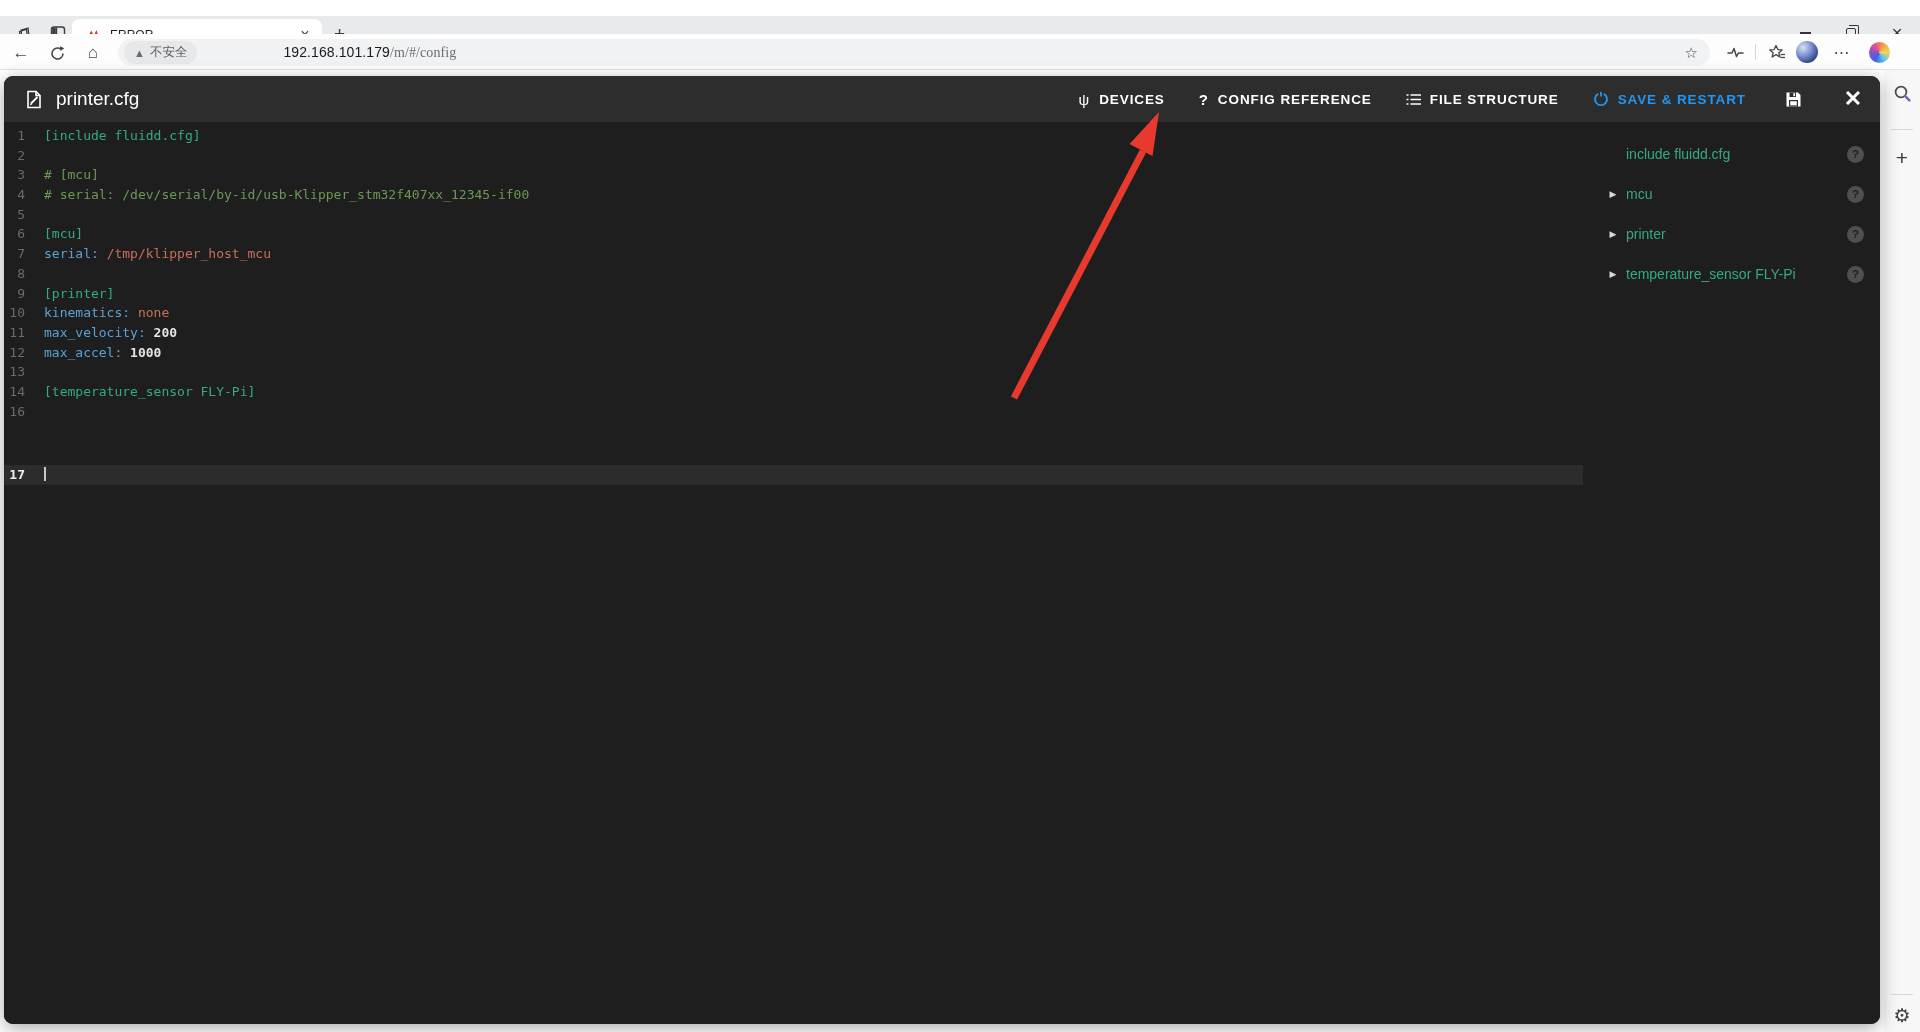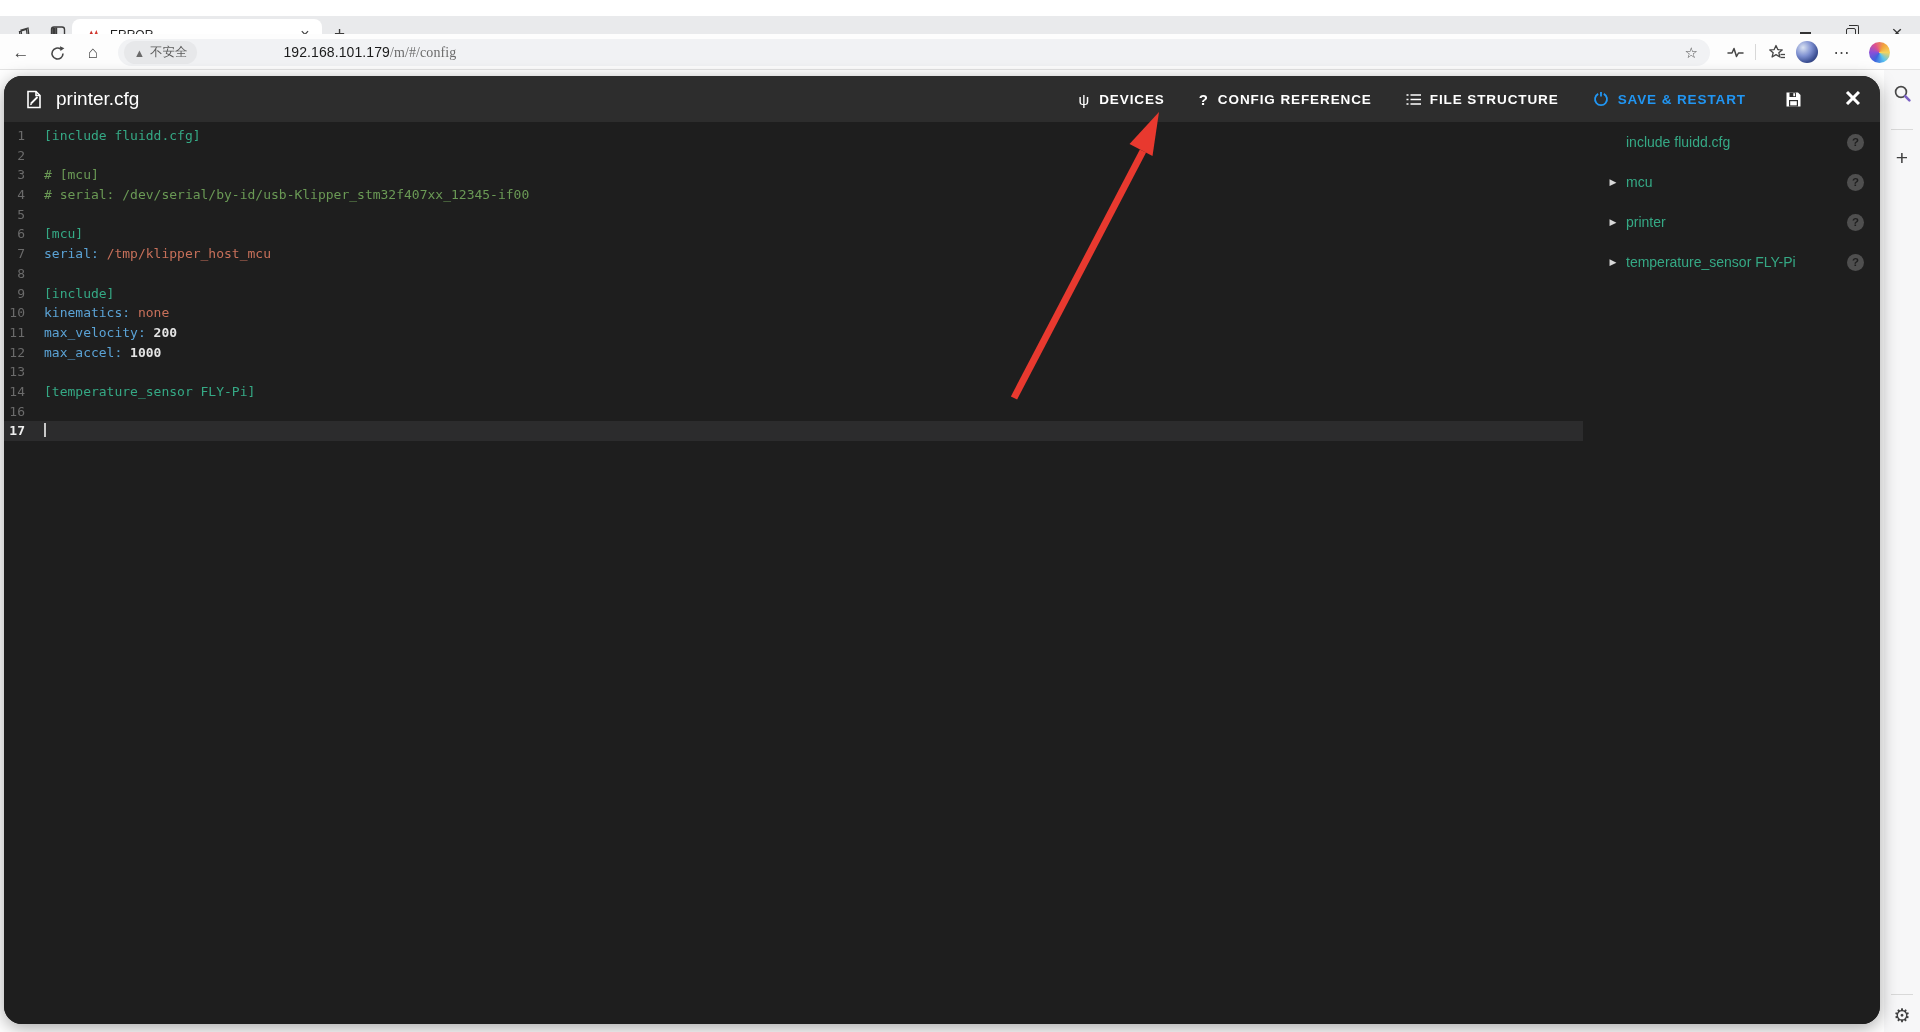--- a/index.html
+++ b/index.html
@@ -36,50 +36,50 @@
   .copilot { position:absolute; left:1869px; top:8px; width:21px; height:21px; border-radius:50%;
     background:conic-gradient(from 210deg, #3e63dd, #8a4fd8, #e0528e, #f2a33c, #f4d35e, #58c4f0, #3e63dd); }
 
   
   .page { position:absolute; left:0; top:70px; width:1920px; height:962px; background:#ffffff; }
   .edge-strip { position:absolute; right:0; top:0; width:36px; height:962px; background:#f7f7f8; }
   .strip-ico { position:absolute; left:0; width:36px; display:flex; align-items:center; justify-content:center; color:#3f3f3f; }
   .strip-div { position:absolute; left:7px; width:22px; height:1px; background:#d9d9d9; }
 
   .modal { position:absolute; left:4px; top:6px; width:1876px; height:948px; background:#1e1e1e;
-    border-radius:18px; overflow:hidden; box-shadow:0 4px 18px rgba(0,0,0,.35); }
+    border-radius:9px; overflow:hidden; box-shadow:0 4px 18px rgba(0,0,0,.35); }
   .mheader { position:absolute; left:0; top:0; width:100%; height:46px; background:#2d2d2d;
     display:flex; align-items:center; padding:0 14px 0 20px; }
   .mtitle { color:#fff; font-size:19px; margin-left:12px; font-weight:400; }
   .mh-right { margin-left:auto; display:flex; align-items:center; gap:34px; }
   .mh-btn { display:flex; align-items:center; gap:9px; color:#fff; font-size:13.5px; font-weight:700;
     letter-spacing:.9px; cursor:pointer; white-space:nowrap; }
   .mh-btn .bico { font-size:15px; font-weight:400; display:flex; align-items:center; }
   .mh-btn.accent { color:#2196f3; }
   .mh-iconbtn { width:26px; height:26px; display:flex; align-items:center; justify-content:center; color:#fff; cursor:pointer; }
   .close-x { font-size:22px; font-weight:700; }
 
   
   .mbody { position:absolute; left:0; top:46px; right:0; bottom:0; background:#1e1e1e; }
   .code { position:absolute; left:0; top:4px; width:1579px; font-family:"DejaVu Sans Mono", monospace; font-size:13px; }
   .cl { display:flex; height:19.7px; line-height:19.7px; }
-  .cl.active { background:#2c2c2d; }
+  .cl.active { background:#2c2c2d;margin-top:44px; }
   .gut { width:28px; flex:0 0 auto; text-align:right; padding-right:7px; color:#6b6b6b; user-select:none; }
   .cl.active .gut { color:#efefef; font-weight:700; }
   .txt { padding-left:12px; white-space:pre; }
   .tok-section { color:#35a985; }
   .tok-comment { color:#6a9955; }
   .tok-key { color:#5ba3d6; }
   .tok-string { color:#c7705a; }
   .tok-number { color:#e4e4e4; font-weight:600;text-align:center; }
   .tok-plain { color:#d4d4d4; }
   .caret { display:inline-block; width:1.5px; height:14px; background:#c8c8c8; vertical-align:-2px; }
 
   
-  .tree { position:absolute; right:0; top:0; width:293px; padding-top:0; }
+  .tree { position:absolute; right:0; top:0; width:293px; padding-top:12px; }
   .trow { height:40px; display:flex; align-items:center; cursor:pointer; }
   .arrslot { width:20px; flex:0 0 auto; text-align:center; color:#d8d8d8; font-size:9px; margin-left:16px; }
   .tlabel { color:#35a985; font-size:14px; margin-left:3px; }
   .thelp { margin-left:auto; margin-right:16px; width:17px; height:17px; border-radius:50%; background:#4f4f4f;
     color:#1e1e1e; font-size:11.5px; font-weight:700; display:flex; align-items:center; justify-content:center; }
 
   .arrow-svg { position:absolute; left:0; top:0; width:1920px; height:962px; pointer-events:none; }
   svg { display:block; }
 </style>
 </head>
@@ -259,21 +259,21 @@
           <div class="cl">
             <span class="gut">7</span>
             <span class="txt"><span class="tok-key">serial:</span><span class="tok-plain"> </span><span class="tok-string">/tmp/klipper_host_mcu</span></span>
           </div>
           <div class="cl">
             <span class="gut">8</span>
             <span class="txt"></span>
           </div>
           <div class="cl">
             <span class="gut">9</span>
-            <span class="txt"><span class="tok-section">[include]</span></span>
+            <span class="txt"><span class="tok-section">[printer]</span></span>
           </div>
           <div class="cl">
             <span class="gut">10</span>
             <span class="txt"><span class="tok-key">kinematics:</span><span class="tok-plain"> </span><span class="tok-string">none</span></span>
           </div>
           <div class="cl">
             <span class="gut">11</span>
             <span class="txt"><span class="tok-key">max_velocity:</span><span class="tok-plain"> </span><span class="tok-number">200</span></span>
           </div>
           <div class="cl">

